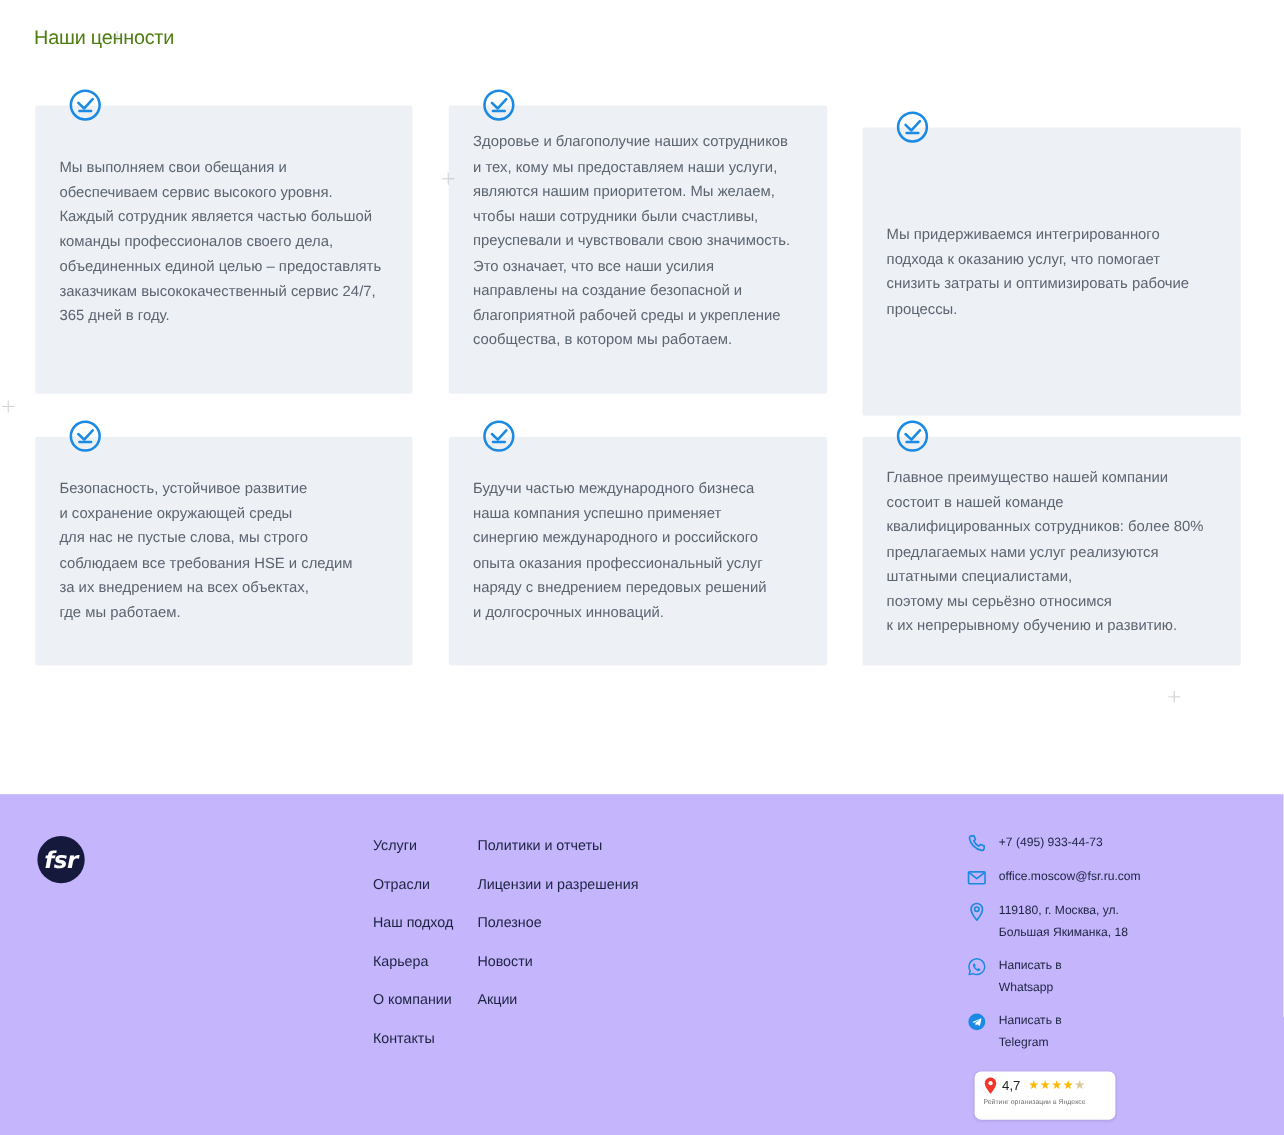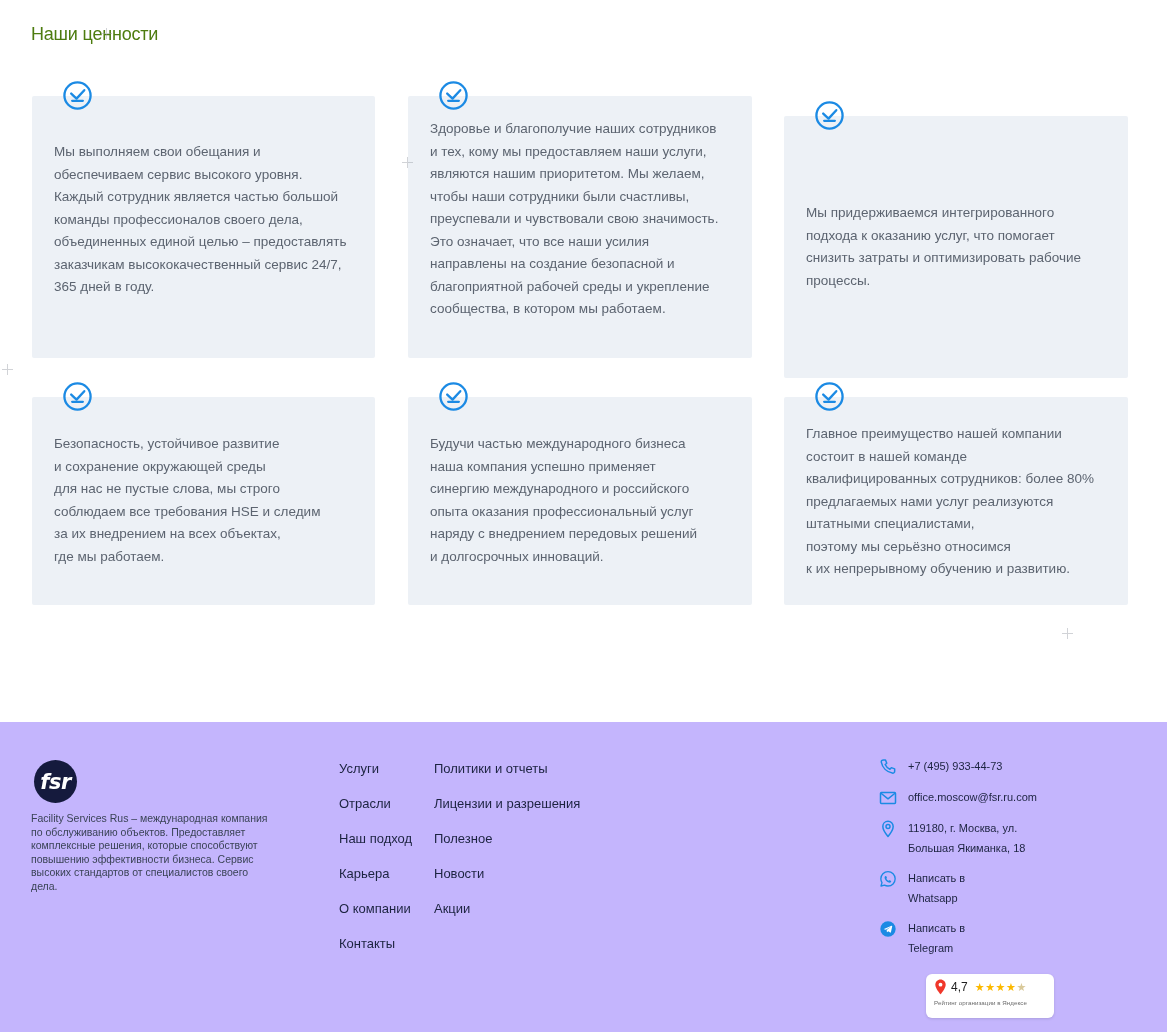--- a/index.html
+++ b/index.html
@@ -153,21 +153,21 @@
   }
   .contact-row .c-text {
     font-size: 11px;
     line-height: 20px;
     color: #1c2340;
     white-space: pre-line;
   }
 
   .rating-widget {
     position: absolute;
-    left: 926px;
+    left: 886px;
     top: 252px;
     width: 128px;
     height: 44px;
     background: #ffffff;
     border-radius: 6px;
     box-shadow: 0 1px 3px rgba(0,0,0,0.13);
     padding: 5px 8px;
   }
   .rating-top { display: flex; align-items: center; }
   .rating-pin { width: 13px; height: 16px; margin-right: 4px; }
@@ -288,21 +288,20 @@
 
   <div class="artifact" style="left:2px;   top:364px;"></div>
   <div class="artifact" style="left:402px; top:157px;"></div>
   <div class="artifact" style="left:1062px;top:628px;"></div>
   <div class="artifact" style="left:738px; top:866px;"></div>
   <div class="artifact" style="left:1074px;top:1000px;"></div>
 
   <footer class="footer">
 
     <div class="footer-logo">fsr</div>
-    <p class="footer-about">Facility Services Rus – международная компания по обслуживанию объектов. Предоставляет комплексные решения, которые способствуют повышению эффективности бизнеса. Сервис высоких стандартов от специалистов своего дела.</p>
 
     <nav class="footer-col" id="footer-col-0">
       <a class="footer-link">Услуги</a>
       <a class="footer-link">Отрасли</a>
       <a class="footer-link">Наш подход</a>
       <a class="footer-link">Карьера</a>
       <a class="footer-link">О компании</a>
       <a class="footer-link">Контакты</a>
     </nav>
 

